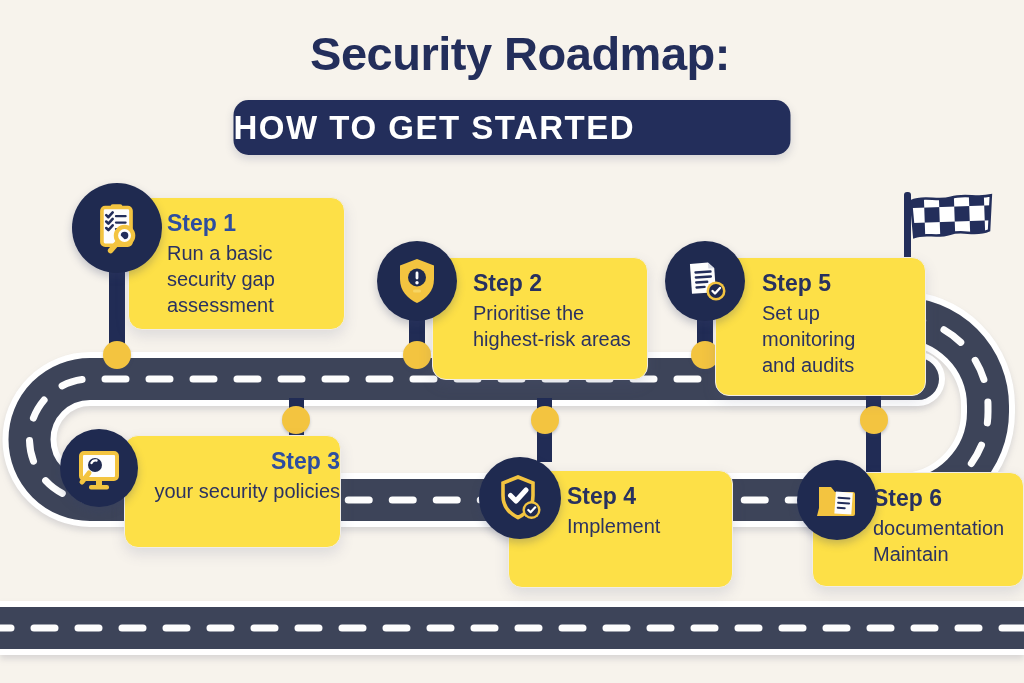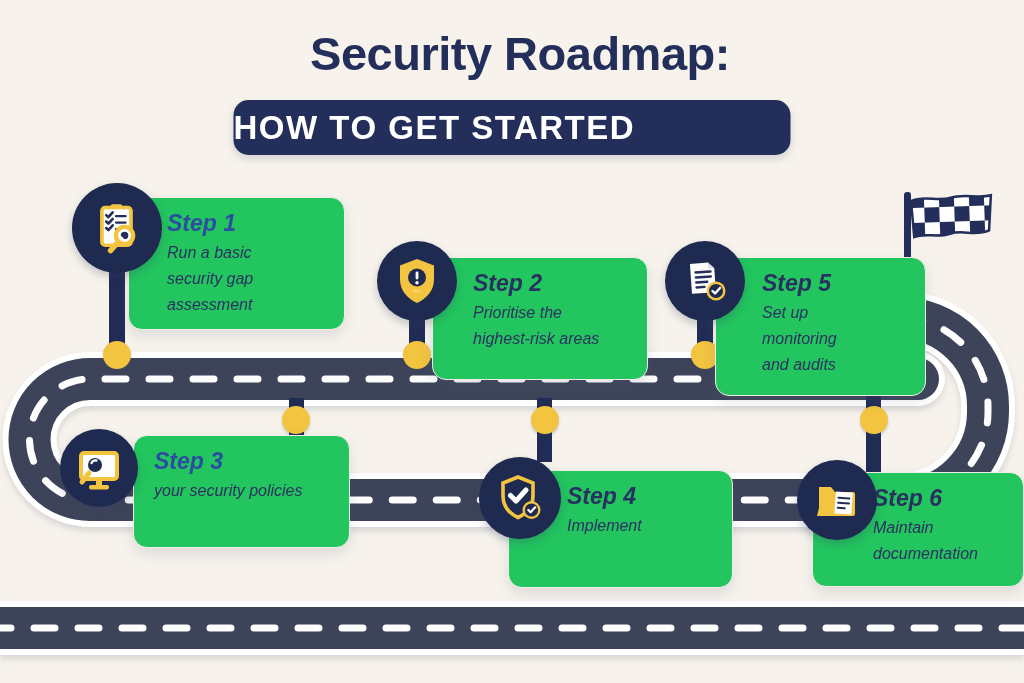--- a/index.html
+++ b/index.html
@@ -22,26 +22,26 @@
   }
   
   #road-svg{position:absolute;left:0;top:0;z-index:1;
     filter:drop-shadow(0 4px 3px rgba(80,85,110,.18));}
   
   .stem{position:absolute;background:#212c55;z-index:2;}
   .dot{position:absolute;width:28px;height:28px;border-radius:50%;
     background:#f3c440;z-index:4;box-shadow:0 2px 3px rgba(60,70,110,.25);}
   
   .card{
-    position:absolute;background:#22c55e;border-radius:14px;z-index:5;
+    position:absolute;background:#fde047;border-radius:14px;z-index:5;
     box-shadow:0 6px 14px rgba(90,95,130,.16);border:1px solid #f1ede6;
-    box-sizing:border-box;padding-top:12px;font-style:italic;
+    box-sizing:border-box;padding-top:12px;
   }
   .step-title{font-size:23px;font-weight:bold;margin:0 0 3px 0;}
-  .line{font-size:16px;line-height:26px;color:#2b3261;}
+  .line{font-size:20px;line-height:26px;color:#2b3261;}
   .line:empty{display:none;}
   
   .circle{
     position:absolute;border-radius:50%;background:#1f2a50;z-index:6;
     display:flex;align-items:center;justify-content:center;
     box-shadow:0 4px 9px rgba(55,65,105,.28);
   }
   
   #flag-pole{position:absolute;left:904px;top:192px;width:7px;height:68px;
     background:#232e5b;border-radius:3px;z-index:4;}
@@ -120,36 +120,36 @@
 
   </div>
 
   <div class="card" style="left:715px;top:257px;width:211px;height:139px;padding-left:46px;">
     <div class="step-title" style="color: rgb(40, 49, 95);">Step 5</div>
     <div class="line">Set up</div>
     <div class="line">monitoring</div>
     <div class="line">and audits</div>
   </div>
 
-  <div class="card" style="left:133px;top:435px;width:217px;height:113px;padding-left:20px;">
+  <div class="card" style="left:124px;top:435px;width:217px;height:113px;padding-left:20px;text-align:right;">
     <div class="step-title" style="color: rgb(45, 77, 160);">Step 3</div>
     <div class="line">your security policies</div>
 
   </div>
 
   <div class="card" style="left:508px;top:470px;width:225px;height:118px;padding-left:58px;">
     <div class="step-title" style="color: rgb(40, 49, 95);">Step 4</div>
     <div class="line">Implement</div>
 
   </div>
 
   <div class="card" style="left:812px;top:472px;width:212px;height:115px;padding-left:60px;">
     <div class="step-title" style="color: rgb(40, 49, 95);">Step 6</div>
+    <div class="line">documentation</div>
     <div class="line">Maintain</div>
-    <div class="line">documentation</div>
 
   </div>
 
   <div class="circle" style="left:72px;top:183px;width:90px;height:90px;">
     <svg width="56" height="56" viewBox="0 0 52 52">
       <rect x="20" y="4" width="11" height="7" rx="2" fill="#f3c440"></rect>
       <rect x="12" y="7" width="27" height="35" rx="3" fill="#fdfdfd" stroke="#f3c440" stroke-width="3.4"></rect>
       <g stroke="#232e5b" stroke-width="2" stroke-linecap="round">
         <line x1="25" y1="15" x2="34" y2="15"></line>
         <line x1="25" y1="21" x2="34" y2="21"></line>

